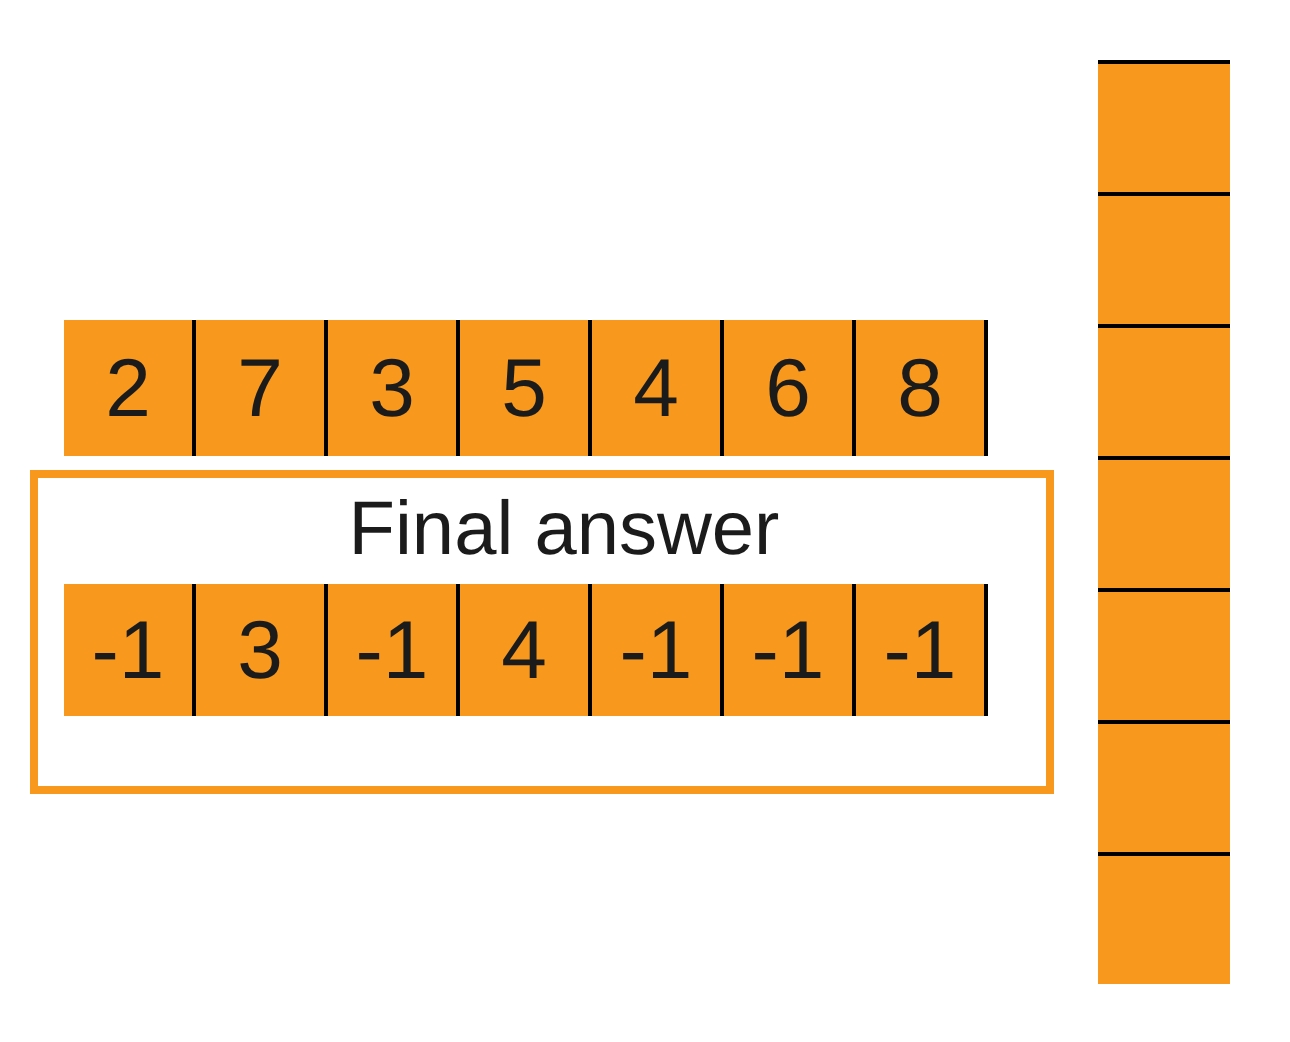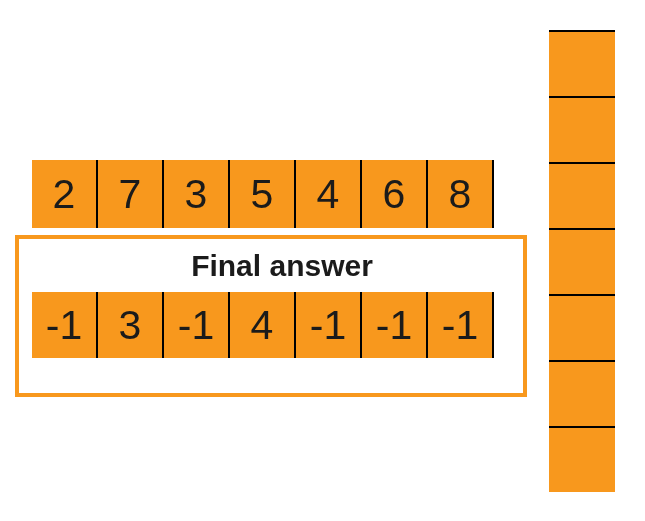--- a/index.html
+++ b/index.html
@@ -41,24 +41,23 @@
   .answer-label {
     position: absolute;
     left: 0;
     top: 0;
     width: 100%;
     height: 53px;
     padding-left: 22px;
     display: flex;
     align-items: center;
     justify-content: center;
-    font-size: 30px;
+    font-size: 38px;
     color: var(--text, #1b1b1b);
     white-space: nowrap;
-    font-weight: bold;
   }
   
   .vcol { position: absolute; left: 549px; top: 30px; display: flex; flex-direction: column; }
   .vcol .cell {
     width: 66px;
     height: 66px;
     background: var(--cell-fill, #F8981D);
     border-top: 2px solid var(--line, #000);
   }
 </style>

